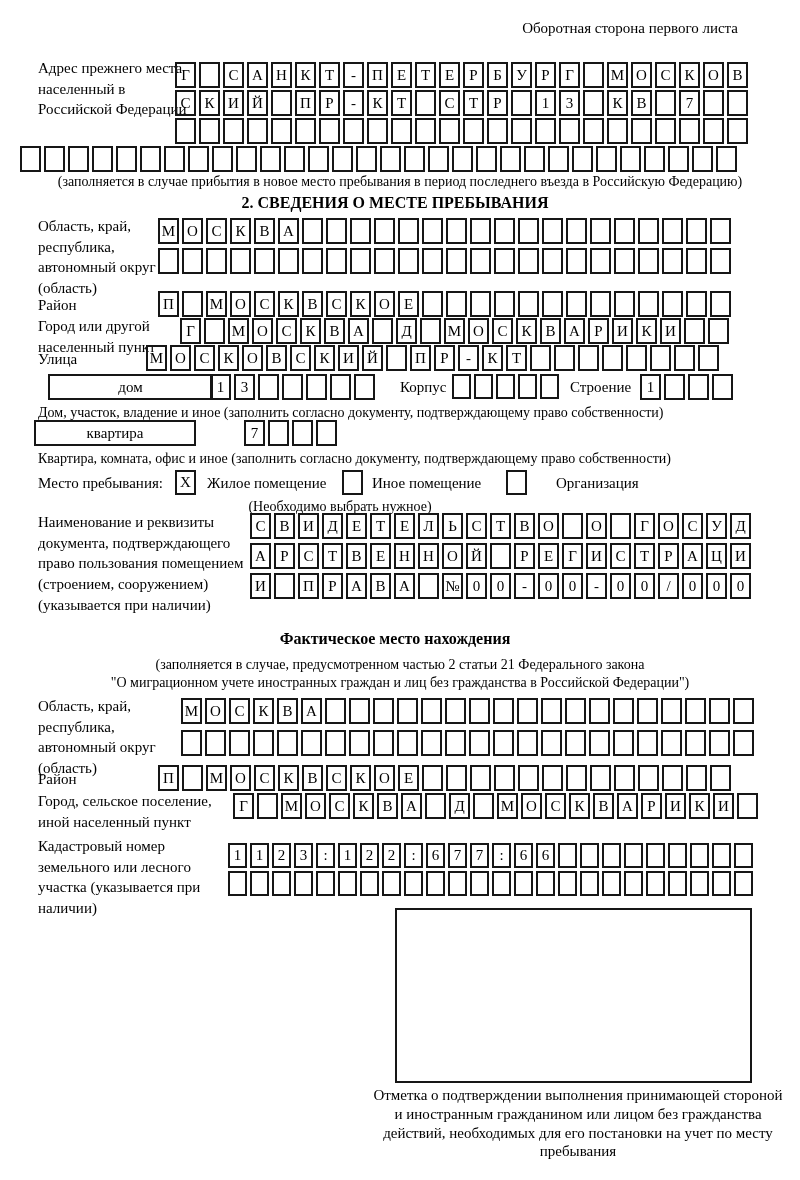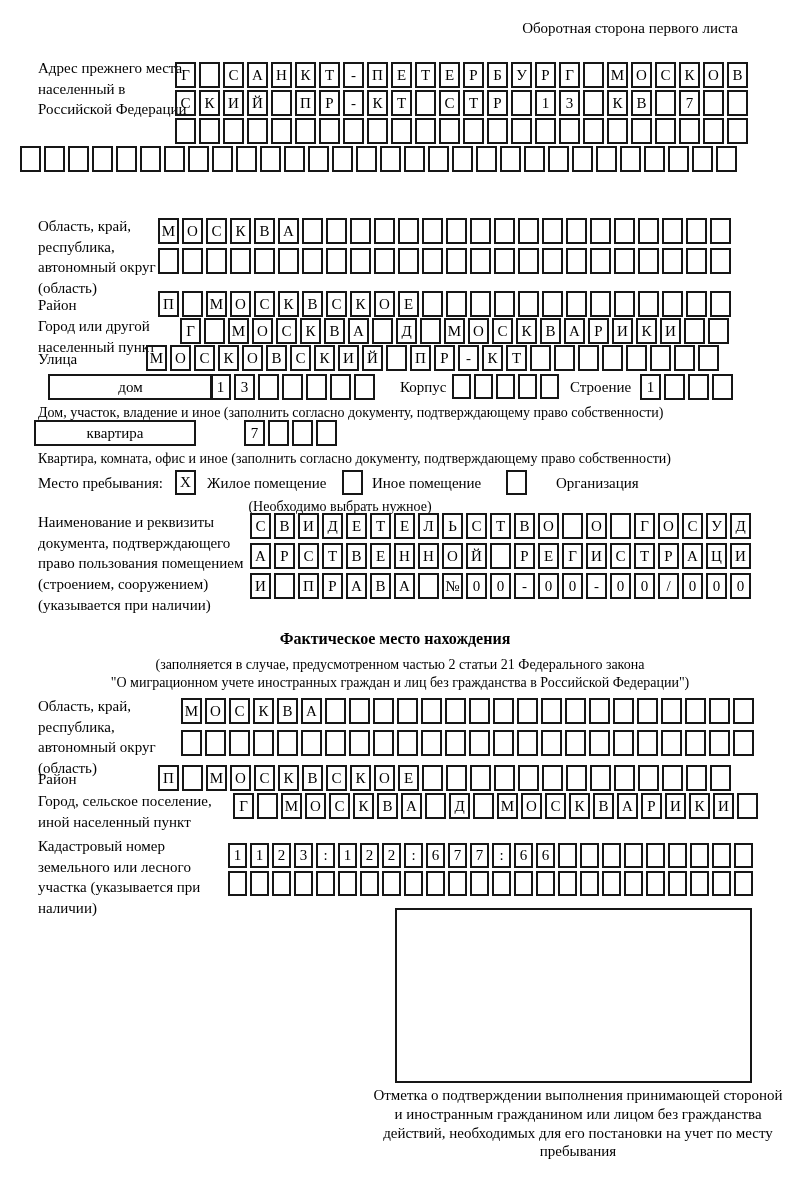--- a/index.html
+++ b/index.html
@@ -131,21 +131,23 @@
       <span class="cell"></span>
       <span class="cell"></span>
       <span class="cell"></span>
       <span class="cell"></span>
       <span class="cell"></span>
       <span class="cell"></span>
       <span class="cell"></span>
       <span class="cell"></span>
       <span class="cell"></span>
     </div>
-
+  <div class="abs caption center" style="top:173px;left:5px;width:790px;">(заполняется в случае прибытия в новое место пребывания в период последнего въезда в Российскую Федерацию)</div>
+
+  <div class="abs title center" style="top:194px;left:0;width:790px;">2. СВЕДЕНИЯ О МЕСТЕ ПРЕБЫВАНИЯ</div>
 
   <div class="abs label" style="top:216px;left:38px;width:140px;">Область, край, республика, автономный округ (область)</div>
   <div class="abs cellrow" style="top:218px;left:158px;">
       <span class="cell">М</span>
       <span class="cell">О</span>
       <span class="cell">С</span>
       <span class="cell">К</span>
       <span class="cell">В</span>
       <span class="cell">А</span>
       <span class="cell"></span>

